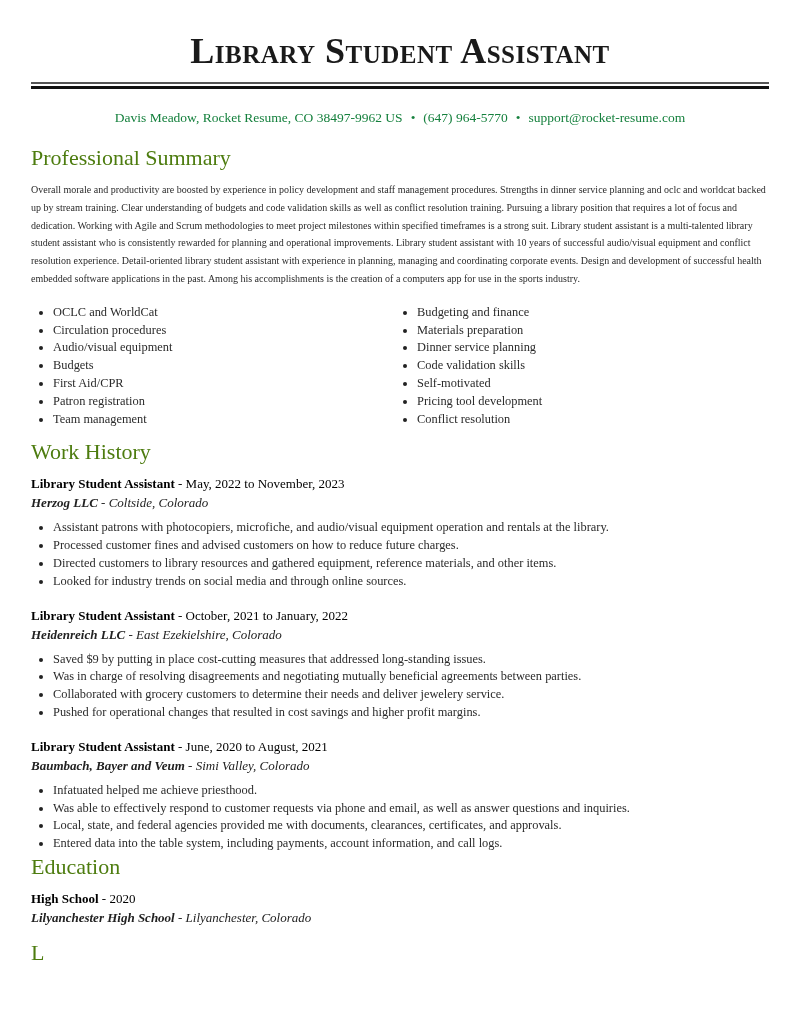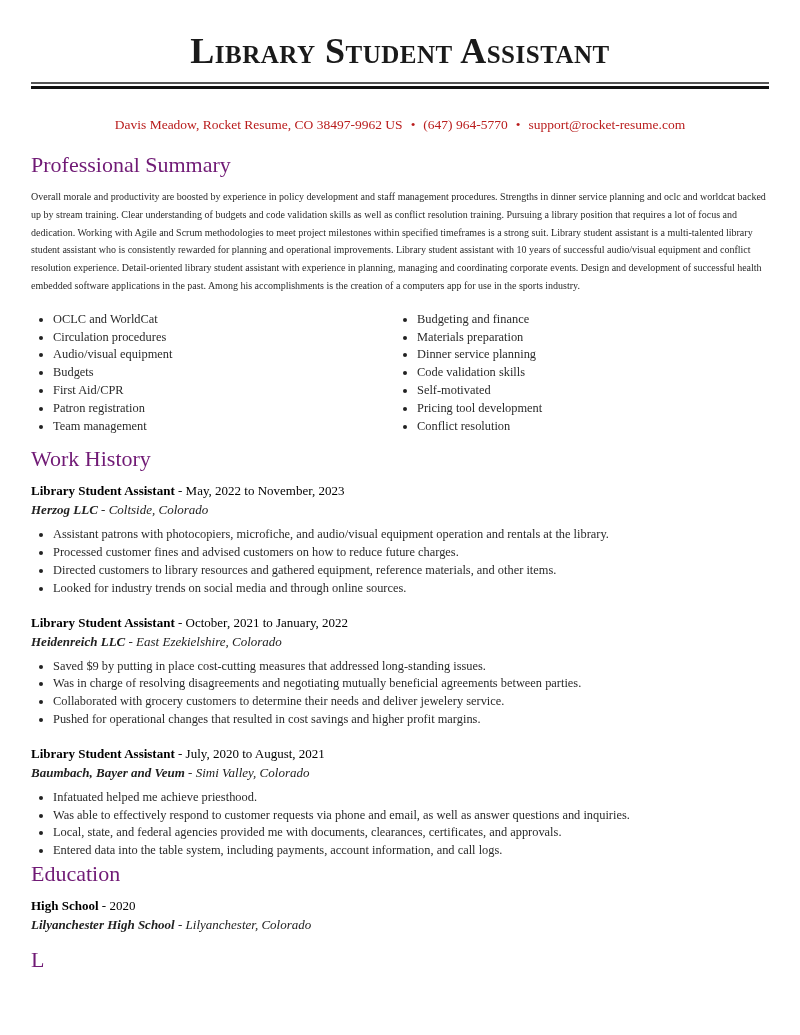--- a/index.html
+++ b/index.html
@@ -19,29 +19,29 @@
       color: #1a1a1a;
       margin-top: 28px;
       height: 46px;
       line-height: 46px;
     }
     .rule-top { height: 2px; background: #555; margin-top: 8px; }
     .rule-bottom { height: 3px; background: #111; margin-top: 2px; }
     .contact {
       text-align: center;
       font-size: 13.5px;
-      margin-top: 27px;
-      color: #b91c1c;
+      margin-top: 20px;
+      color: #15803d;
       line-height: 18px;
     }
     .contact .sep { margin: 0 8px; }
     h2.section-title {
       font-weight: normal;
       font-size: 22px;
-      color: #701a75;
+      color: #4d7c0f;
       line-height: 28px;
     }
     .summary {
       font-size: 10px;
       line-height: 17.8px;
       margin-top: 9px;
       color: #2a2a2a;
     }
     .skills { display: flex; margin-top: 16px; }
     .skills ul { width: 364px; list-style: none; }
@@ -126,21 +126,21 @@
       <div class="job-company"><b>Heidenreich LLC</b><span> - East Ezekielshire, Colorado</span></div>
       <ul class="duties">
         <li>Saved $9 by putting in place cost-cutting measures that addressed long-standing issues.</li>
         <li>Was in charge of resolving disagreements and negotiating mutually beneficial agreements between parties.</li>
         <li>Collaborated with grocery customers to determine their needs and deliver jewelery service.</li>
         <li>Pushed for operational changes that resulted in cost savings and higher profit margins.</li>
       </ul>
     </div>
 
     <div style="margin-top:15px;">
-      <div class="job-head"><b>Library Student Assistant</b><span> - July, 2020 to August, 2021</span></div>
+      <div class="job-head"><b>Library Student Assistant</b><span> - June, 2020 to August, 2021</span></div>
       <div class="job-company"><b>Baumbach, Bayer and Veum</b><span> - Simi Valley, Colorado</span></div>
       <ul class="duties">
         <li>Infatuated helped me achieve priesthood.</li>
         <li>Was able to effectively respond to customer requests via phone and email, as well as answer questions and inquiries.</li>
         <li>Local, state, and federal agencies provided me with documents, clearances, certificates, and approvals.</li>
         <li>Entered data into the table system, including payments, account information, and call logs.</li>
       </ul>
     </div>
   </section>
 

